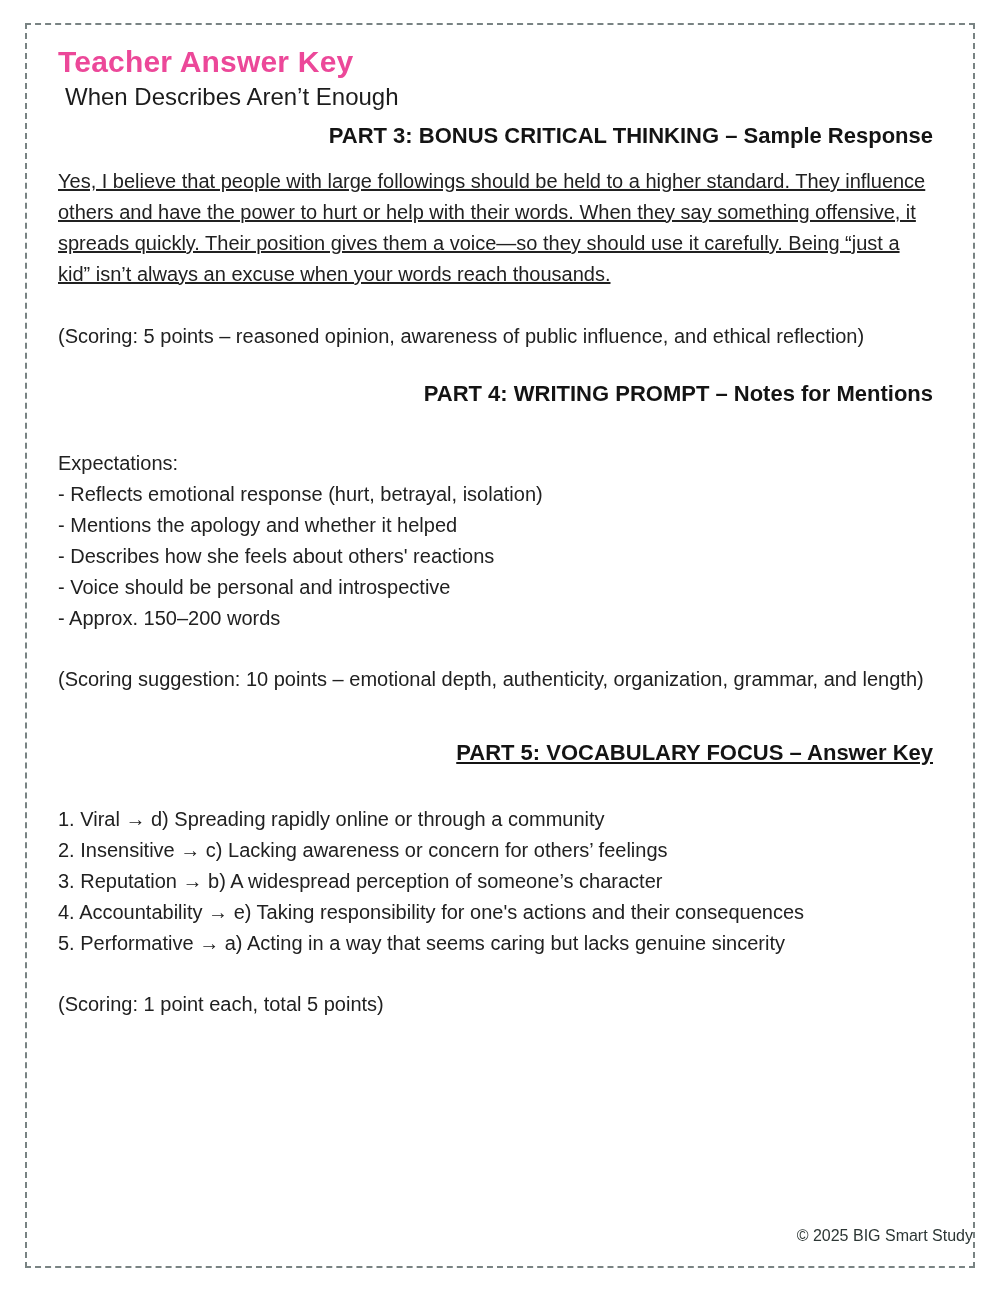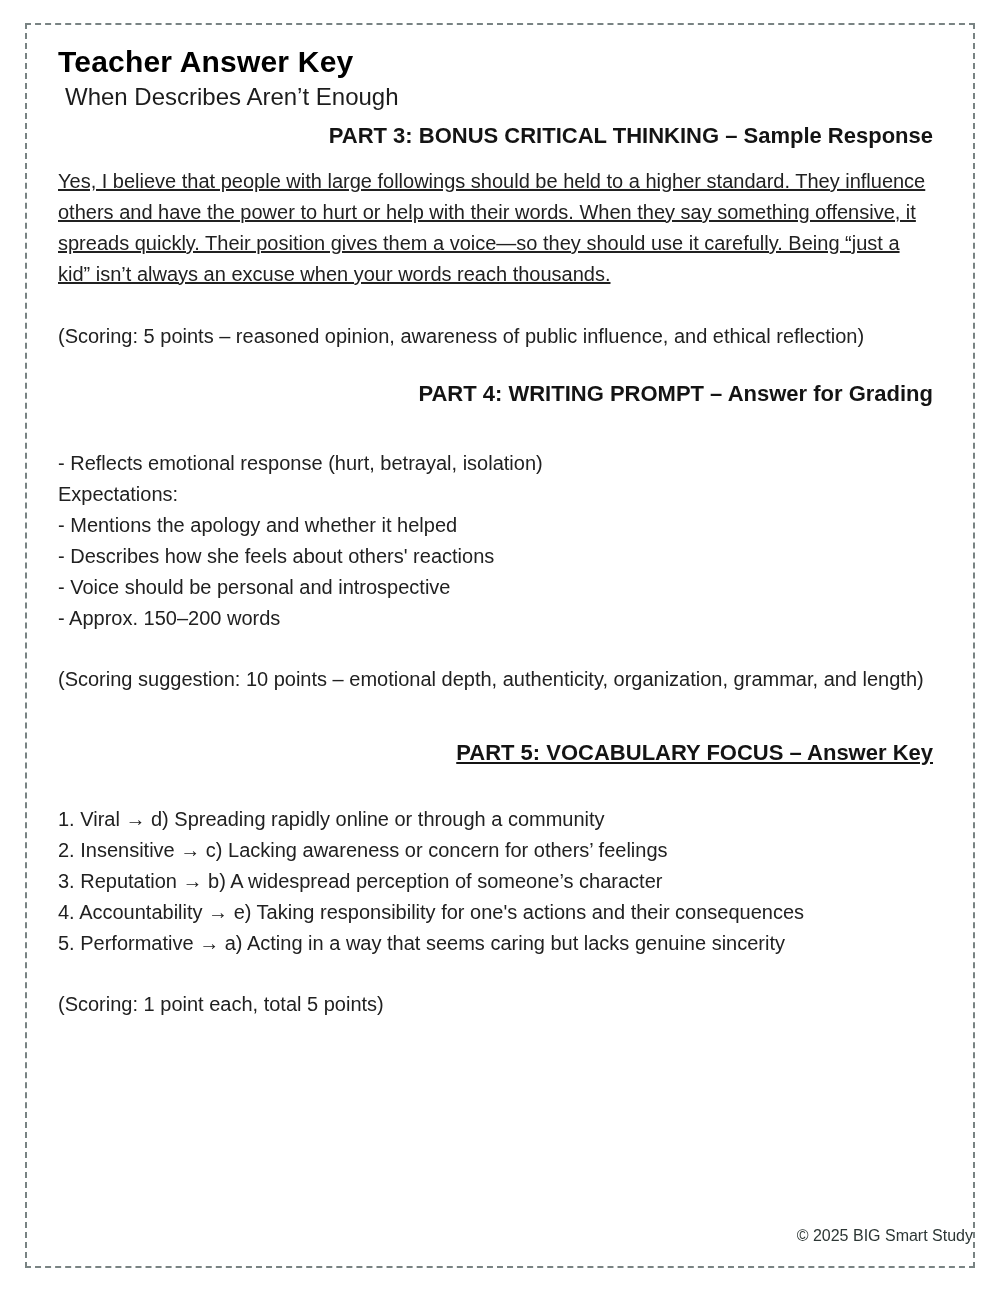--- a/index.html
+++ b/index.html
@@ -25,21 +25,21 @@
   }
   .content {
     padding: 0 40px 0 31px;
     color: #202020;
   }
   .doc-title {
     margin-top: 19px;
     font-size: 30px;
     line-height: 36px;
     font-weight: bold;
-    color: #000000;
+    color: #ec4899;
     letter-spacing: 0.2px;
   }
   .doc-subtitle {
     margin-top: 2px;
     padding-left: 7px;
     font-size: 24px;
     line-height: 30px;
     font-weight: normal;
     color: #1c1c1c;
   }
@@ -86,25 +86,25 @@
       <h1 class="doc-title">Teacher Answer Key</h1>
 
       <div class="doc-subtitle">When Describes Aren’t Enough</div>
 
       <h2 class="part-heading h-part3">PART 3: BONUS CRITICAL THINKING – Sample Response</h2>
 
       <p class="body-text sample-response">Yes, I believe that people with large followings should be held to a higher standard. They influence others and have the power to hurt or help with their words. When they say something offensive, it spreads quickly. Their position gives them a voice—so they should use it carefully. Being “just a kid” isn’t always an excuse when your words reach thousands.</p>
 
       <p class="body-text scoring-note-3">(Scoring: 5 points – reasoned opinion, awareness of public influence, and ethical reflection)</p>
 
-      <h2 class="part-heading h-part4">PART 4: WRITING PROMPT – Answer for Grading</h2>
+      <h2 class="part-heading h-part4">PART 4: WRITING PROMPT – Notes for Mentions</h2>
 
       <div class="body-text prompt-block">
+        <span class="line">Expectations:</span>
         <span class="line">- Reflects emotional response (hurt, betrayal, isolation)</span>
-        <span class="line">Expectations:</span>
         <span class="line">- Mentions the apology and whether it helped</span>
         <span class="line">- Describes how she feels about others' reactions</span>
         <span class="line">- Voice should be personal and introspective</span>
         <span class="line">- Approx. 150–200 words</span>
       </div>
 
       <p class="body-text scoring-note-4">(Scoring suggestion: 10 points – emotional depth, authenticity, organization, grammar, and length)</p>
 
       <h2 class="part-heading h-part5">PART 5: VOCABULARY FOCUS – Answer Key</h2>
 

